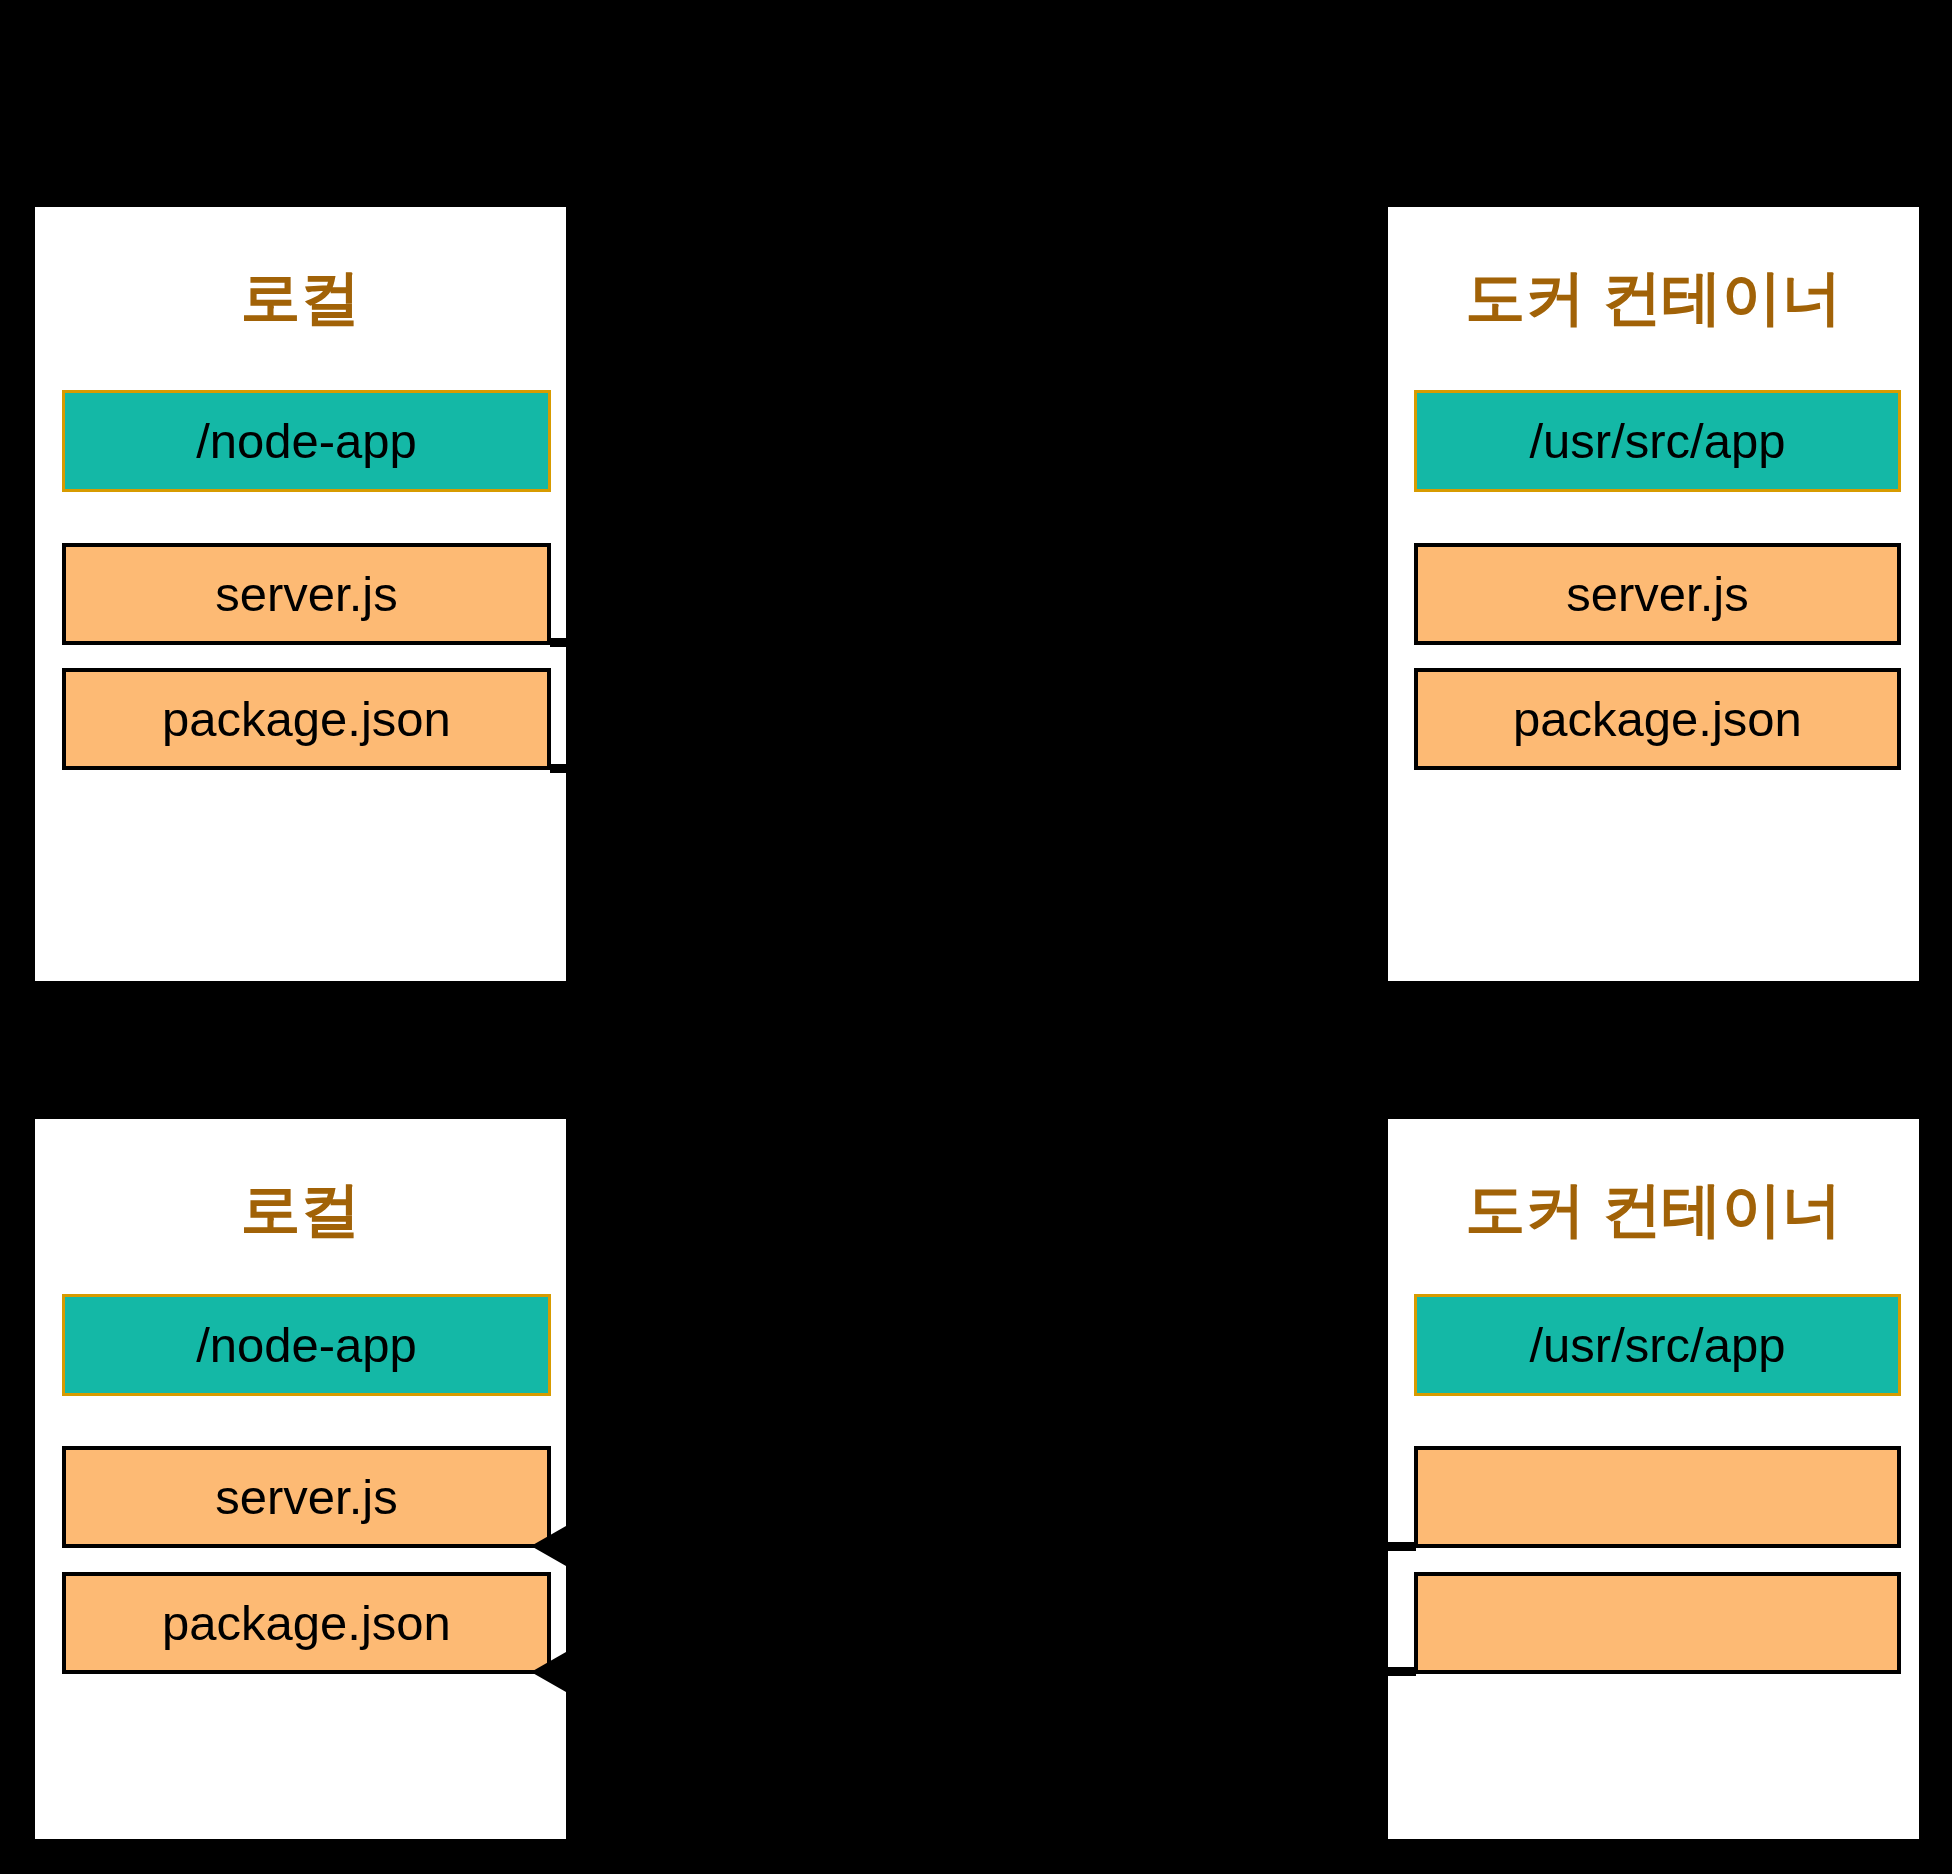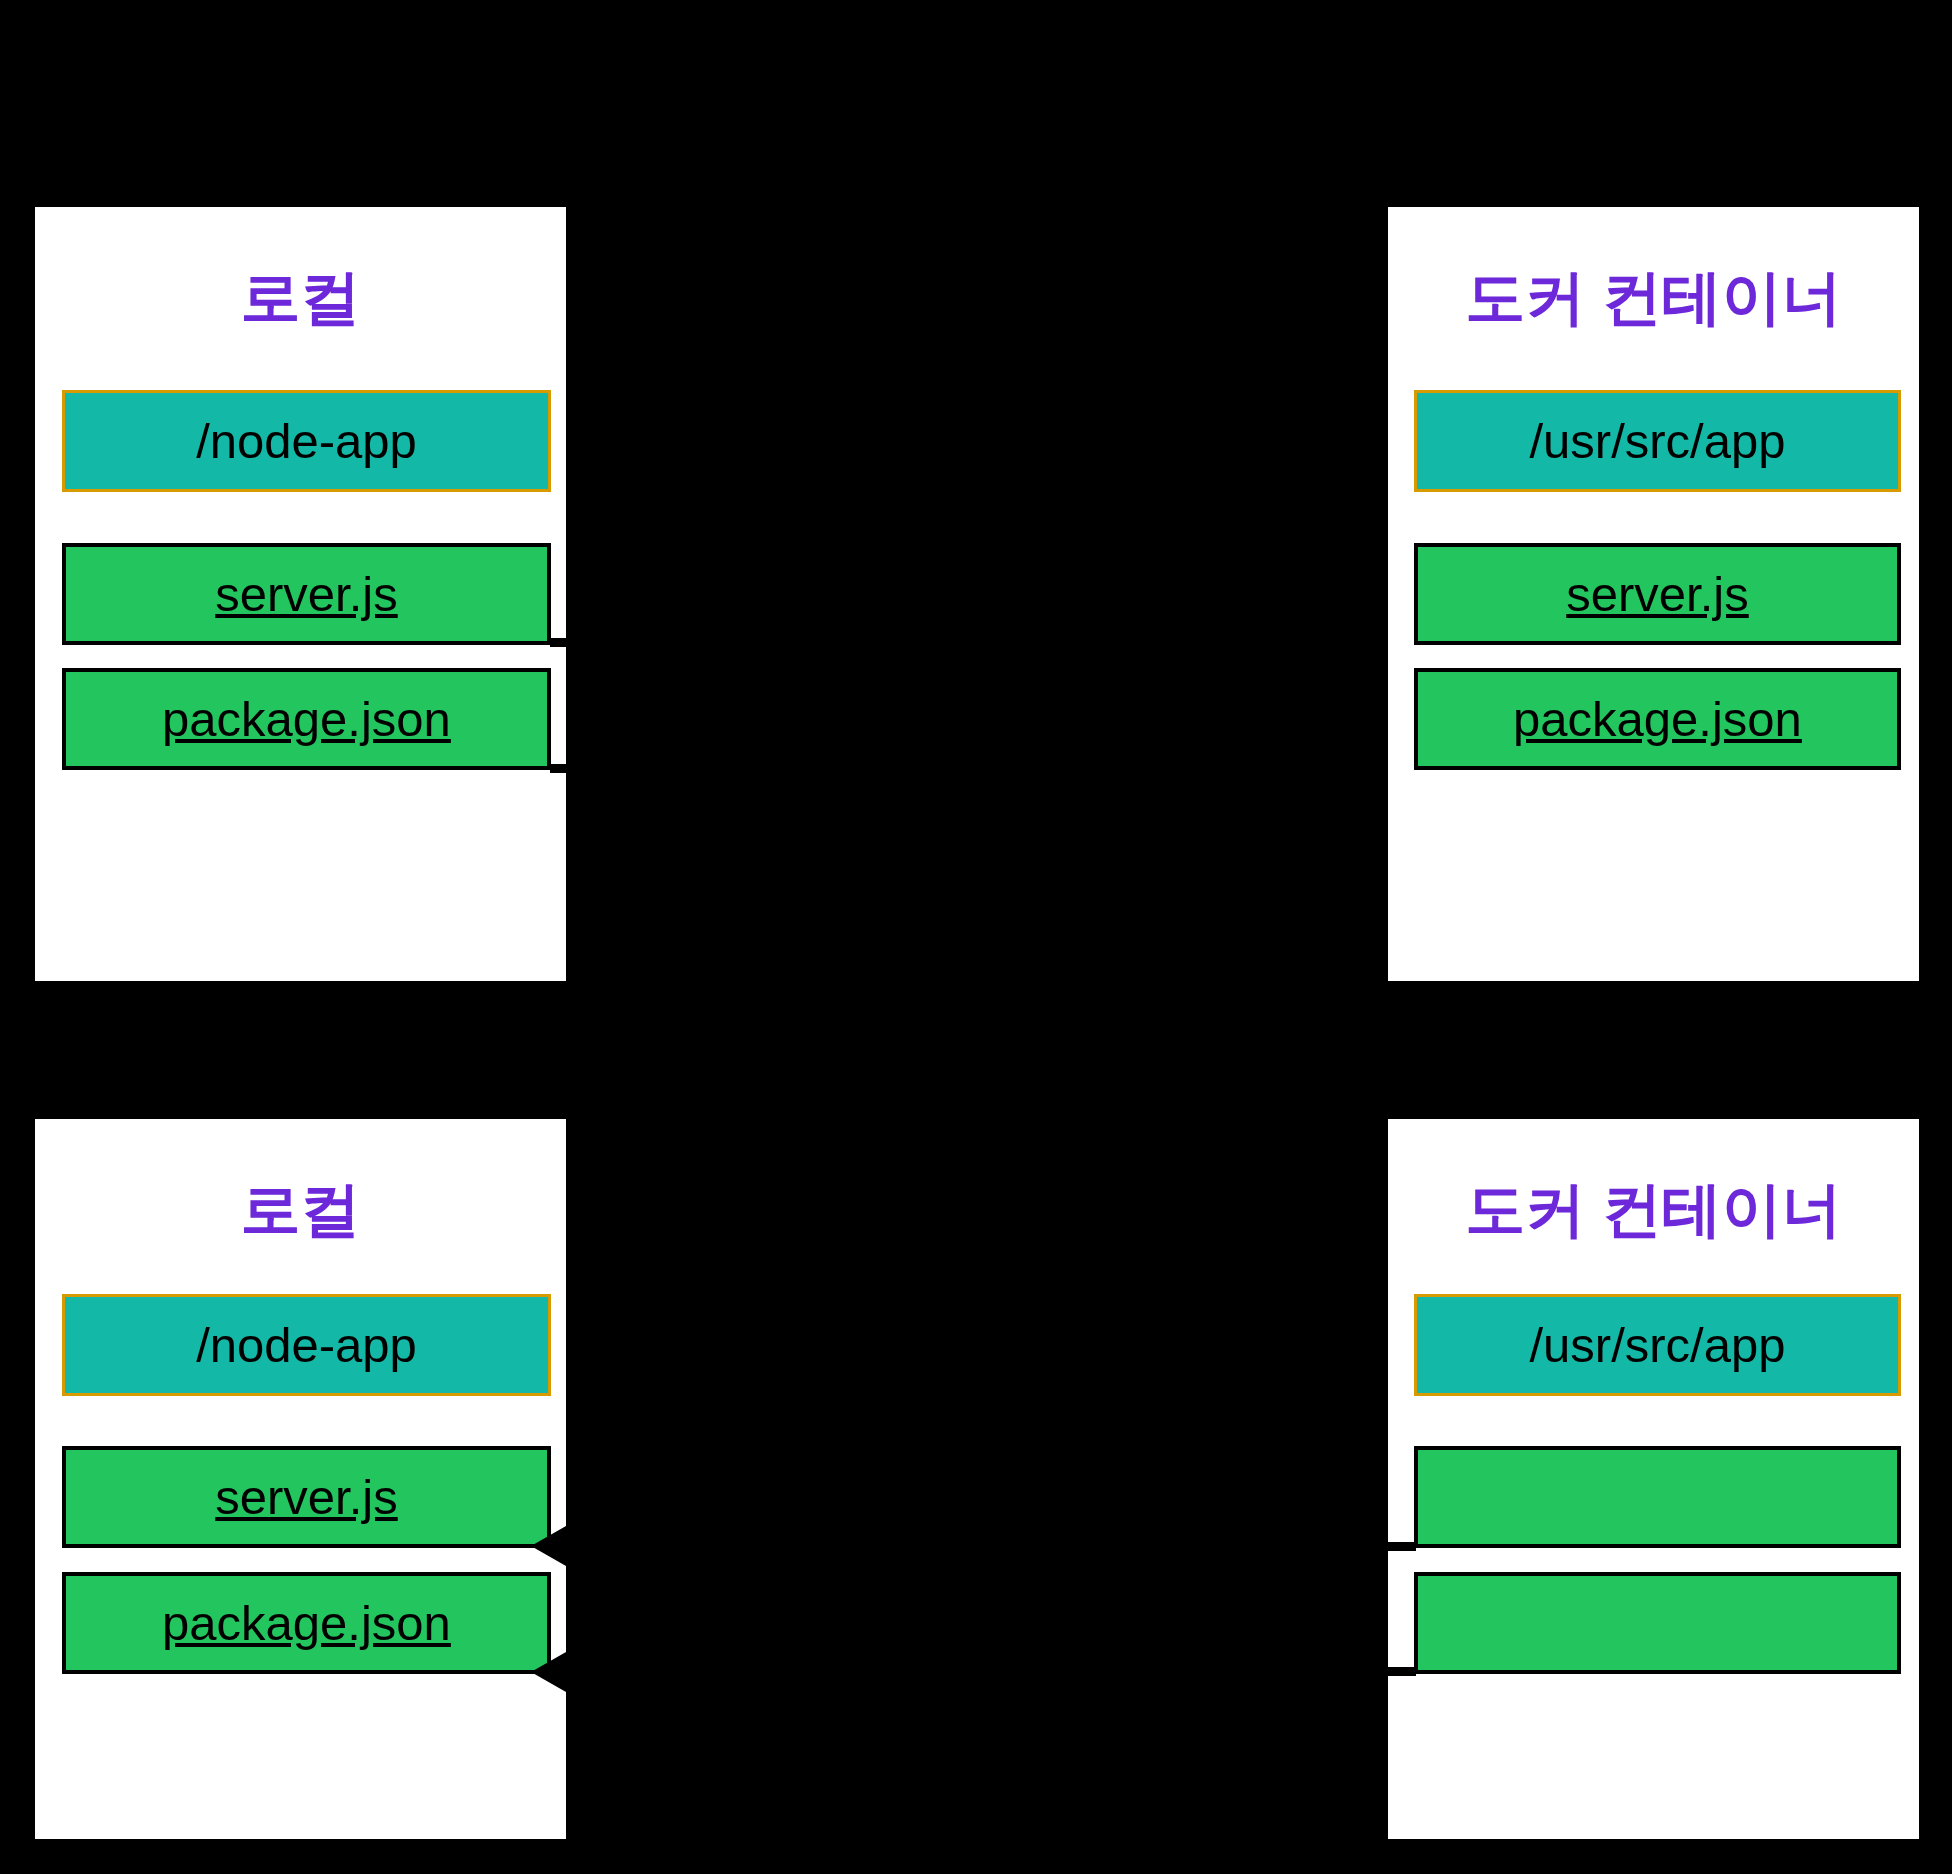--- a/index.html
+++ b/index.html
@@ -21,42 +21,41 @@
     box-sizing: border-box;
   }
   .panel-title {
     position: absolute;
     left: 0;
     width: 100%;
     text-align: center;
     font-weight: bold;
     font-size: 60px;
     line-height: 1;
-    color: #6d28d9;
+    color: #a16207;
     white-space: nowrap;
   }
   .node {
     position: absolute;
     box-sizing: border-box;
     display: flex;
     align-items: center;
     justify-content: center;
     font-size: 49px;
     line-height: 1;
     color: #000000;
     white-space: nowrap;
   }
   .node.dir {
     background: #14b8a6;
     border: 3.1px solid #d79b00;
   }
   .node.file {
-    background: #22c55e;
+    background: #fdba74;
     border: 4.7px solid #000000;
-    text-decoration: underline;
   }
   .node.file.empty {
     color: transparent;
   }
   .stub {
     position: absolute;
     background: #000000;
   }
   .arrow {
     position: absolute;

